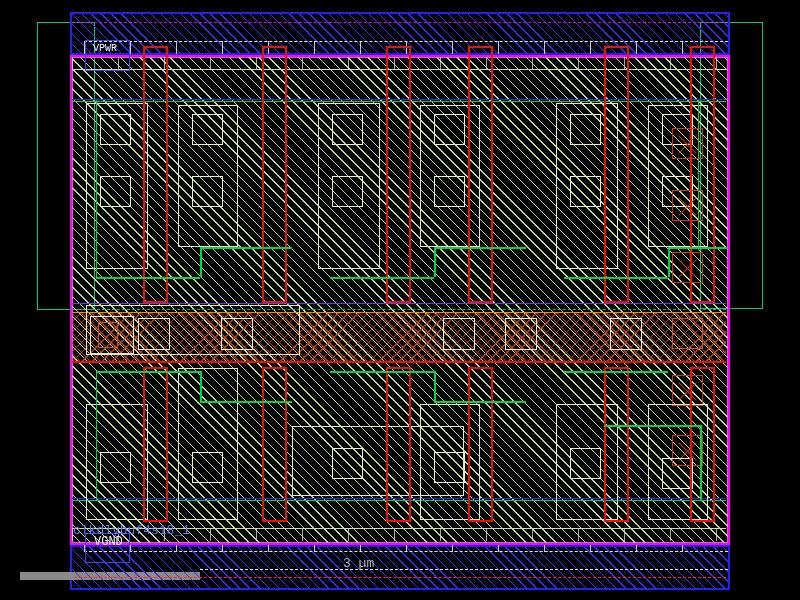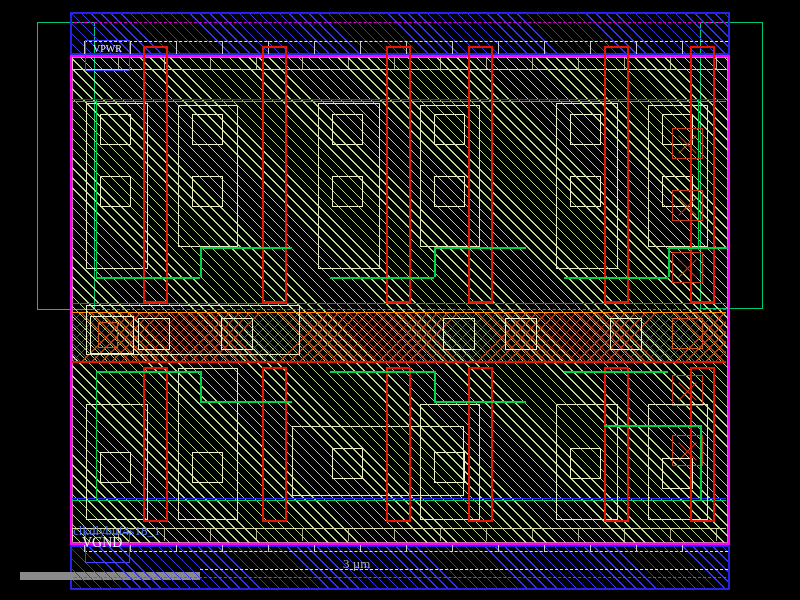--- a/index.html
+++ b/index.html
@@ -1,17 +1,17 @@
 <!DOCTYPE html>
 <html><head>
 <meta charset="utf-8">
 <style>
   html,body{margin:0;padding:0;background:#000;width:800px;height:600px;overflow:hidden}
   #canvas{position:relative;width:800px;height:600px;background:#000;
-          font-family:Liberation Serif, serif}
+          font-family:Liberation Mono, monospace}
   .ab{position:absolute;box-sizing:border-box}
   
   .hatchG{background-image:repeating-linear-gradient(45deg,transparent 0 6px,rgba(200,240,150,.92) 6px 7px)}
   .hatchB{background-image:repeating-linear-gradient(45deg,transparent 0 6px,#3232f0 6px 7px)}
   .crossO{background-image:
       repeating-linear-gradient(45deg,transparent 0 6px,rgba(205,70,20,.85) 6px 7px),
       repeating-linear-gradient(135deg,transparent 0 6px,rgba(205,70,20,.85) 6px 7px)}
   .vgrid{background-image:repeating-linear-gradient(90deg,rgba(226,226,188,.75) 0 1px,transparent 1px 46px)}
   .comb{background-image:repeating-linear-gradient(90deg,rgba(235,235,235,.85) 0 1px,transparent 1px 46px)}
   
@@ -146,16 +146,16 @@
   <div class="ab comb" style="left:84px;top:545px;width:644px;height:7px;border-bottom:1px dashed #e6e6e6"></div>
   <div class="ab" style="left:20px;top:572px;width:180px;height:8px;background:#8a8a8a"></div>
   <div class="ab hatchB" style="left:74px;top:572px;width:126px;height:8px"></div>
   <div class="ab dashW" style="left:200px;top:569px;width:528px;height:0"></div>
   <div class="ab dashR" style="left:74px;top:577px;width:652px;height:0"></div>
 
   <div class="ab" style="left:85px;top:40px;width:45px;height:31px;border:1px solid #4040ff"></div>
   <div class="lbl" style="left:93px;top:44px;font-size:10px;color:#f0f0ff">VPWR</div>
   <div class="ab" style="left:85px;top:533px;width:45px;height:30px;border:1px solid #4040ff"></div>
   <div class="lbl" style="left:73px;top:524px;font-size:13px;color:#5c7fff">clkdlybuf4s18_1</div>
-  <div class="lbl" style="left:82px;top:536px;font-size:14px;color:#f0f0ff">VGND</div>
+  <div class="lbl" style="left:94px;top:536px;font-size:12px;color:#f0f0ff">VGND</div>
   <div class="lbl" style="left:343px;top:557px;font-size:13px;color:#b0b0b0">3 µm</div>
 
 </div>
 
 </body></html>

